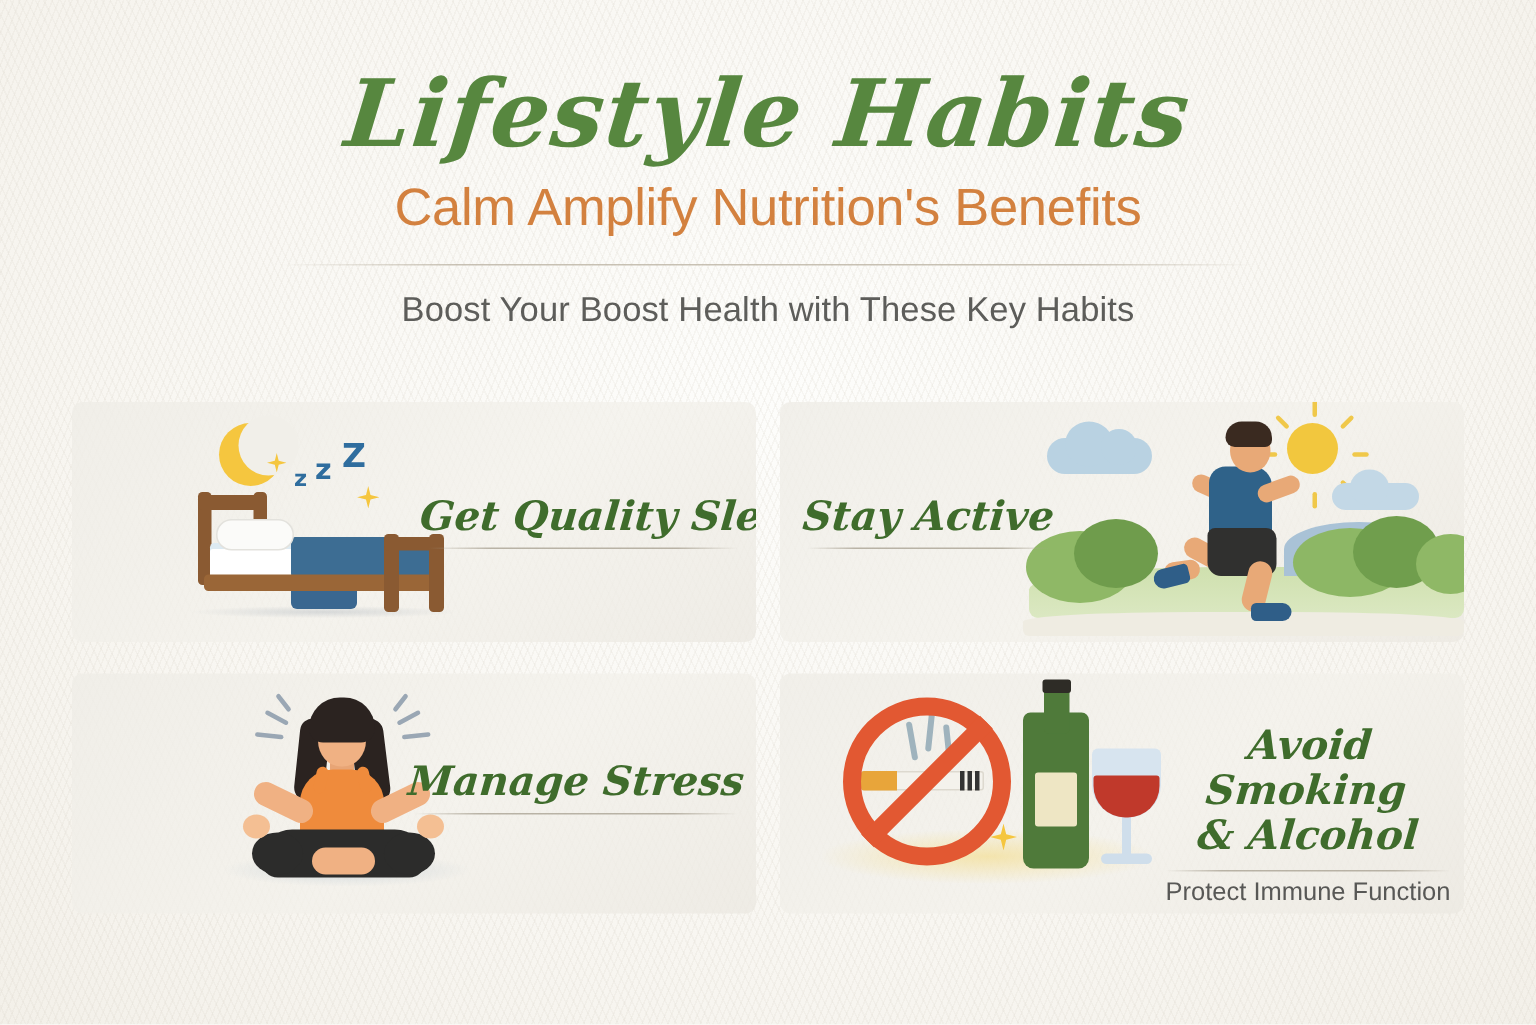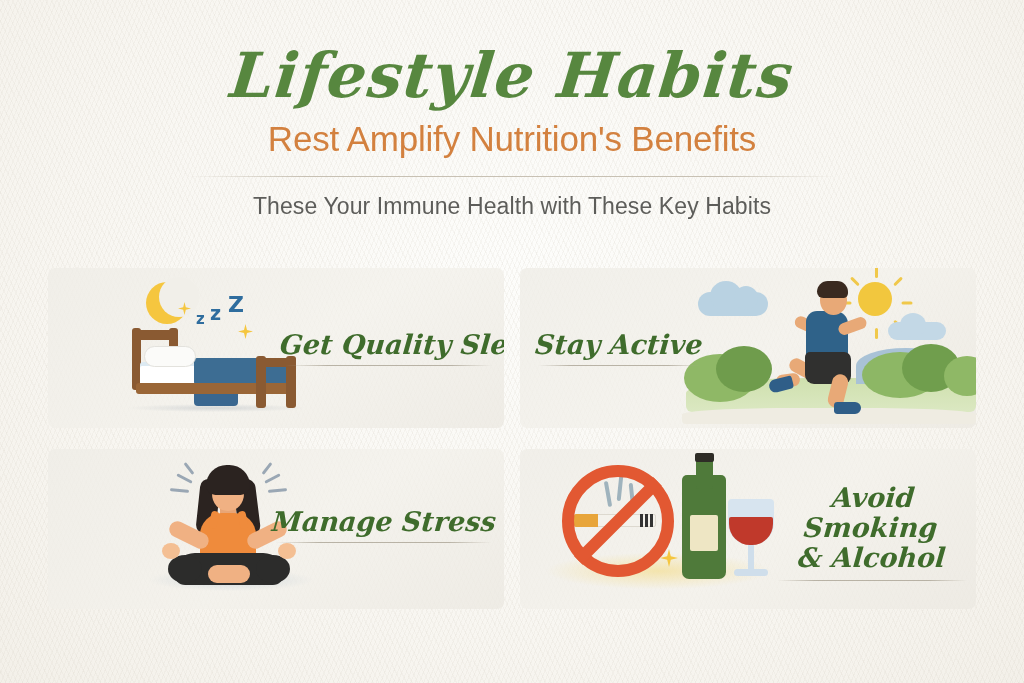--- a/index.html
+++ b/index.html
@@ -335,23 +335,23 @@
 </style>
 </head>
 <body>
 
 <div id="paper-texture"></div>
 
 <div id="page">
 
   <div id="header">
     <div id="main-title">Lifestyle Habits</div>
-    <div id="sub-title">Rest Amplify Nutrition's Benefits</div>
+    <div id="sub-title">Calm Amplify Nutrition's Benefits</div>
     <div id="header-divider"></div>
-    <div id="tagline">These Your Immune Health with These Key Habits</div>
+    <div id="tagline">Boost Your Boost Health with These Key Habits</div>
   </div>
 
   <div id="card-grid">
 
     <div class="habit-card">
       <div class="card-inner">
 
         <div class="art" id="art-sleep">
           <div class="moon"></div>
           <div class="spark" id="sp1"></div>
@@ -488,19 +488,20 @@
           <div id="glass-base"></div>
           <div id="glass-bowl"></div>
           <div id="glass-wine"></div>
           <div id="avoid-spark"></div>
         </div>
 
         <div class="text-block right" style="top:34px; width:196px;">
           <div class="habit-title two-line">Avoid Smoking</div>
           <div class="habit-title two-line">&amp; Alcohol</div>
           <div class="title-rule" style="width:190px; margin-top:7px;"></div>
+          <div class="habit-sub">Protect Immune Function</div>
         </div>
 
       </div>
     </div>
 
   </div>
 </div>
 
 </body></html>

